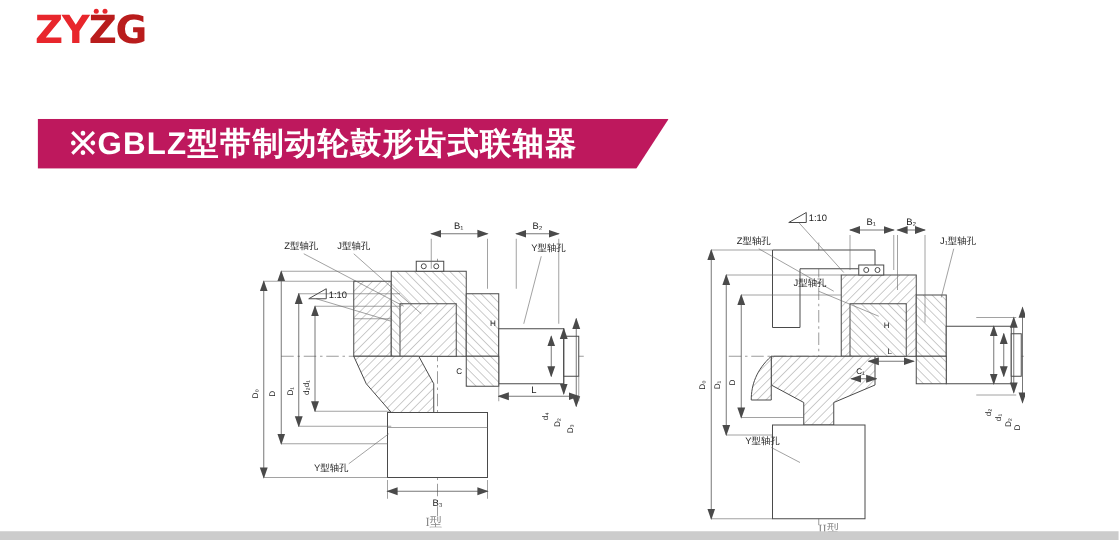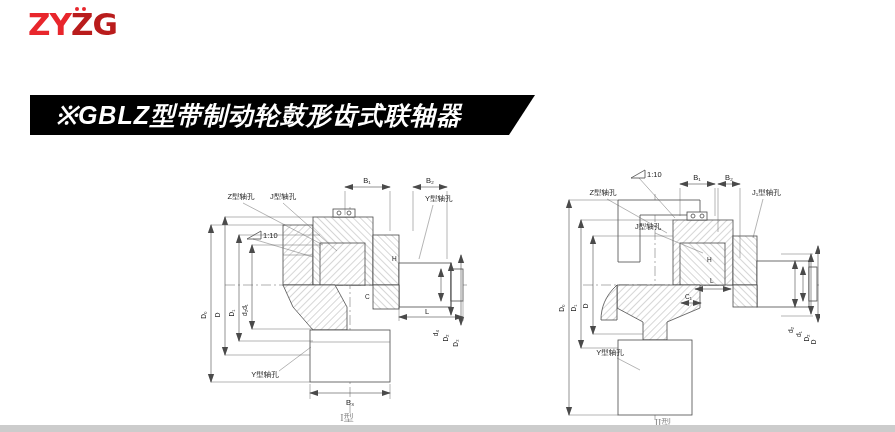--- a/index.html
+++ b/index.html
@@ -9,22 +9,22 @@
 
   
   .logo{position:absolute;left:28px;top:4px;font-weight:bold;font-size:31px;
         letter-spacing:-1px;line-height:40px;cursor:pointer;font-family:"DejaVu Sans",sans-serif;}
   .logo .zy{color:#e8262c;}
   .logo .zg{color:#b91c1c;}
   .dots{position:absolute;left:47px;top:3px;display:flex;gap:3px;}
   .dots i{display:block;width:4px;height:4px;border-radius:50%;background:#e8262c;}
 
   
-  .banner{position:absolute;left:30px;top:95px;width:505px;height:40px;background:#000000;
-          clip-path:polygon(0 0,505px 0,479px 100%,0 100%);font-style:italic;}
+  .banner{position:absolute;left:30px;top:95px;width:505px;height:40px;background:#be185d;
+          clip-path:polygon(0 0,505px 0,479px 100%,0 100%);}
   .banner .title{display:block;padding-left:26px;line-height:40px;color:#ffffff;
           font-weight:bold;font-size:25px;letter-spacing:1px;white-space:nowrap;}
 
   
   .draw{position:absolute;}
   .pA{fill:url(#hA);stroke:#4a4a4a;stroke-width:.8;}
   .pB{fill:url(#hB);stroke:#4a4a4a;stroke-width:.8;}
   .pW{fill:#ffffff;stroke:#4a4a4a;stroke-width:.8;}
   .cl{stroke:#7a7a7a;stroke-width:.6;stroke-dasharray:10 3 2 3;fill:none;}
   .dim{stroke:#4a4a4a;stroke-width:.6;fill:none;}

